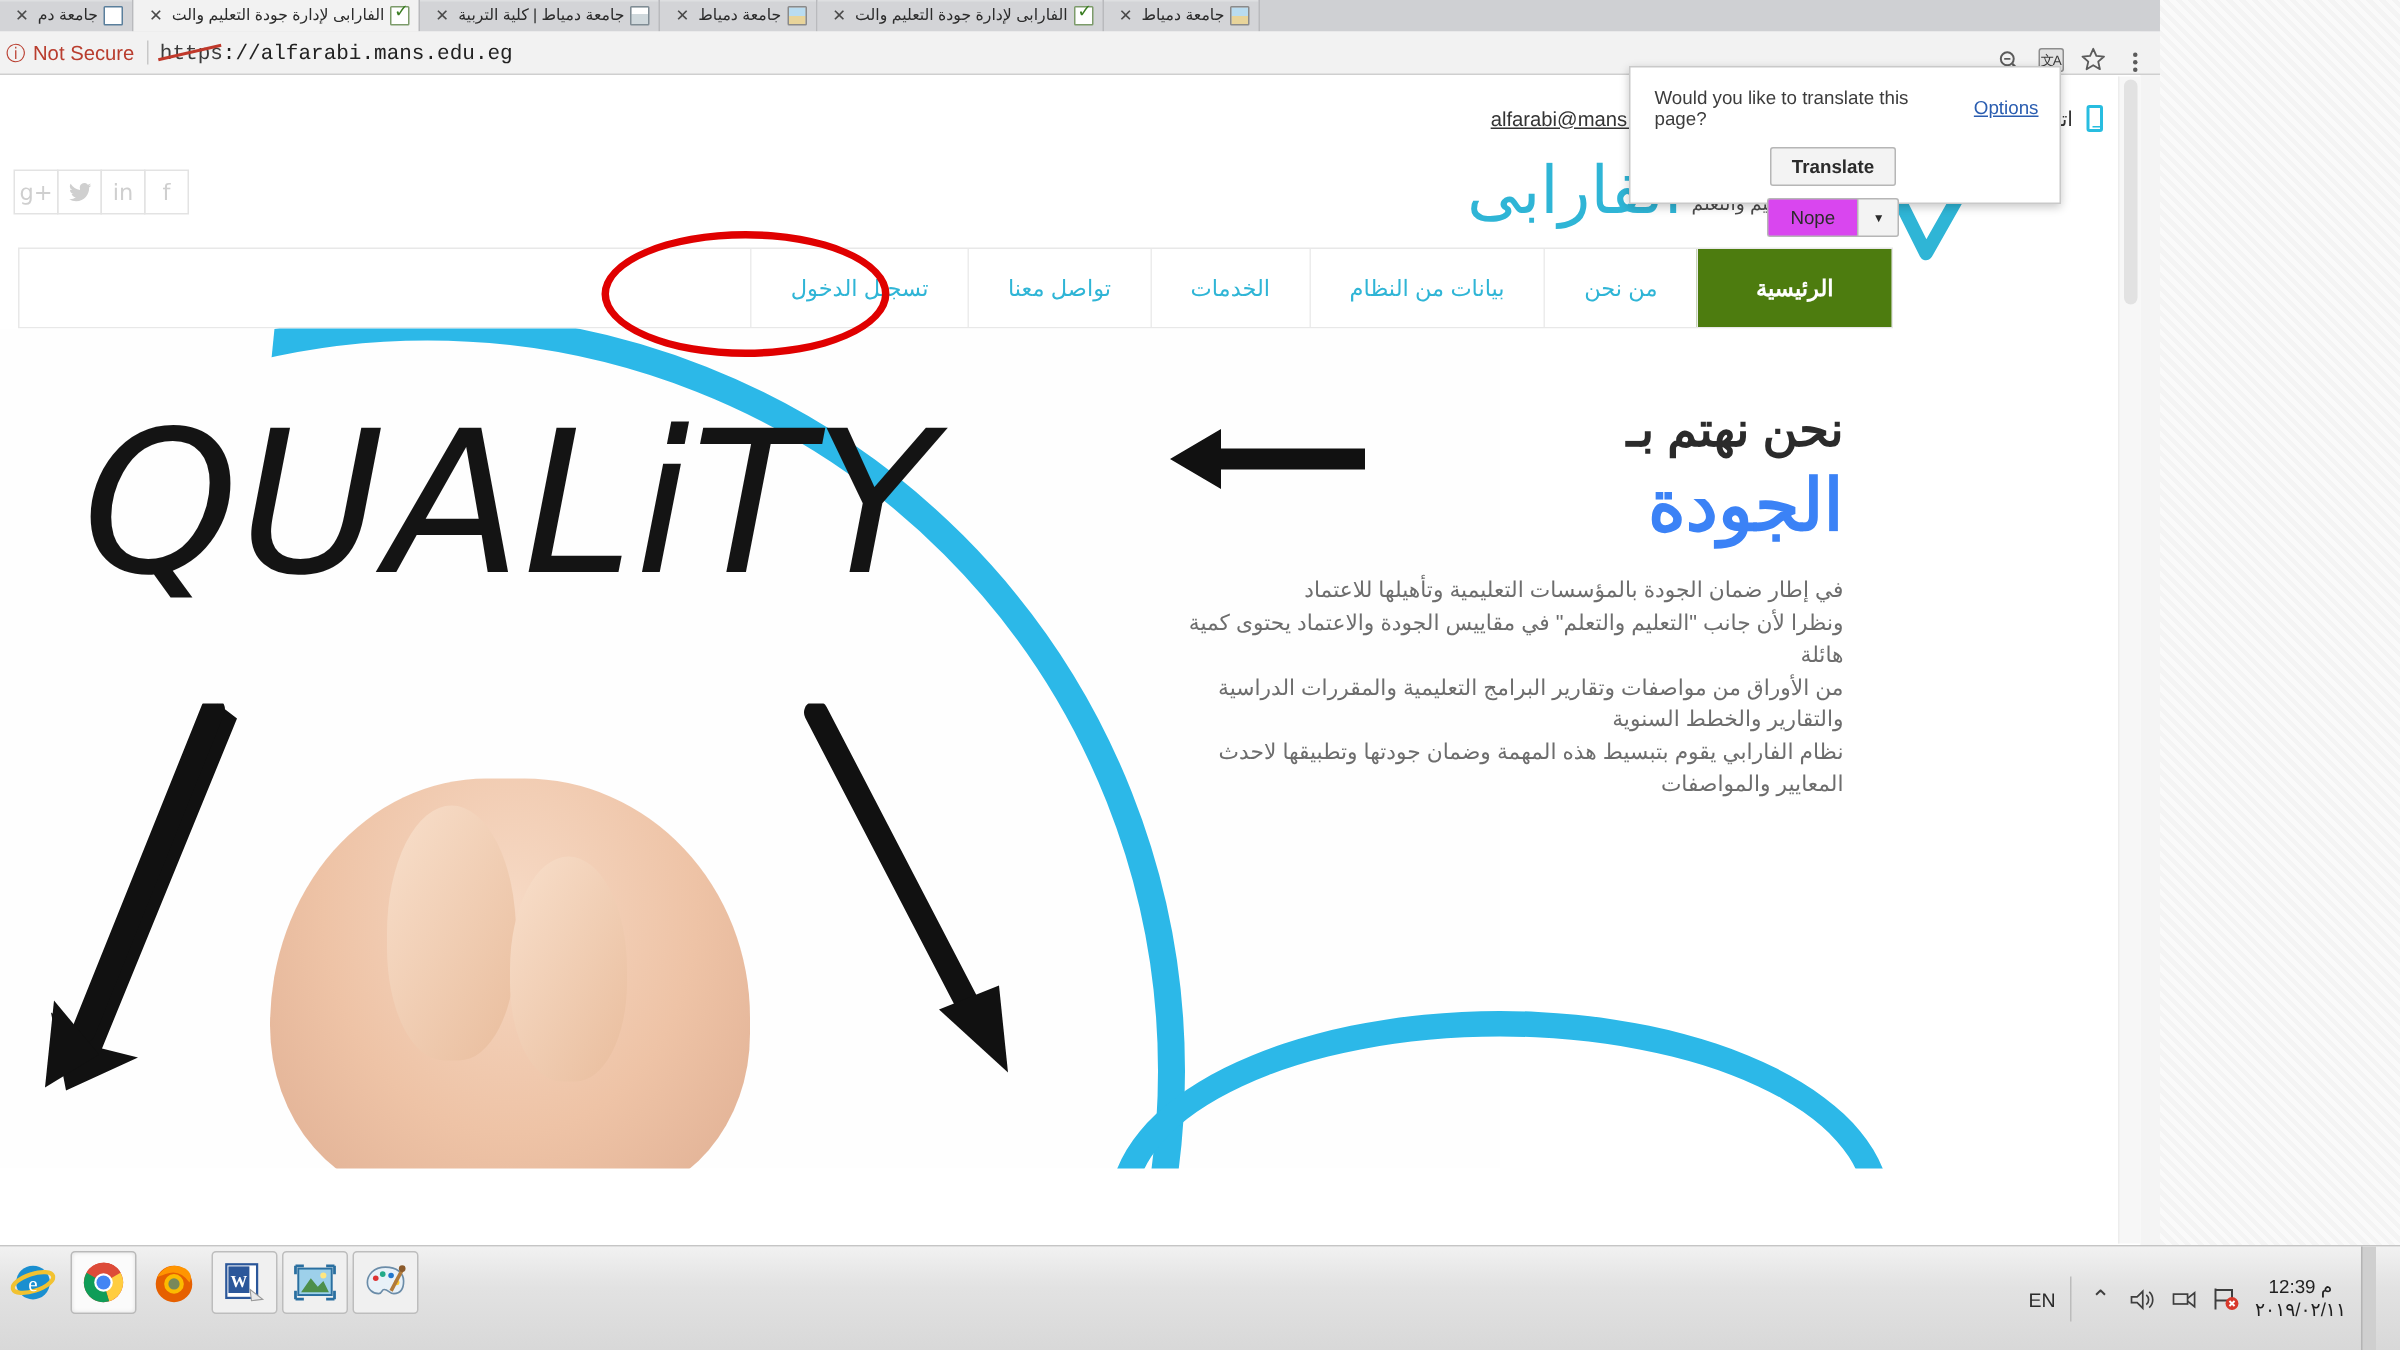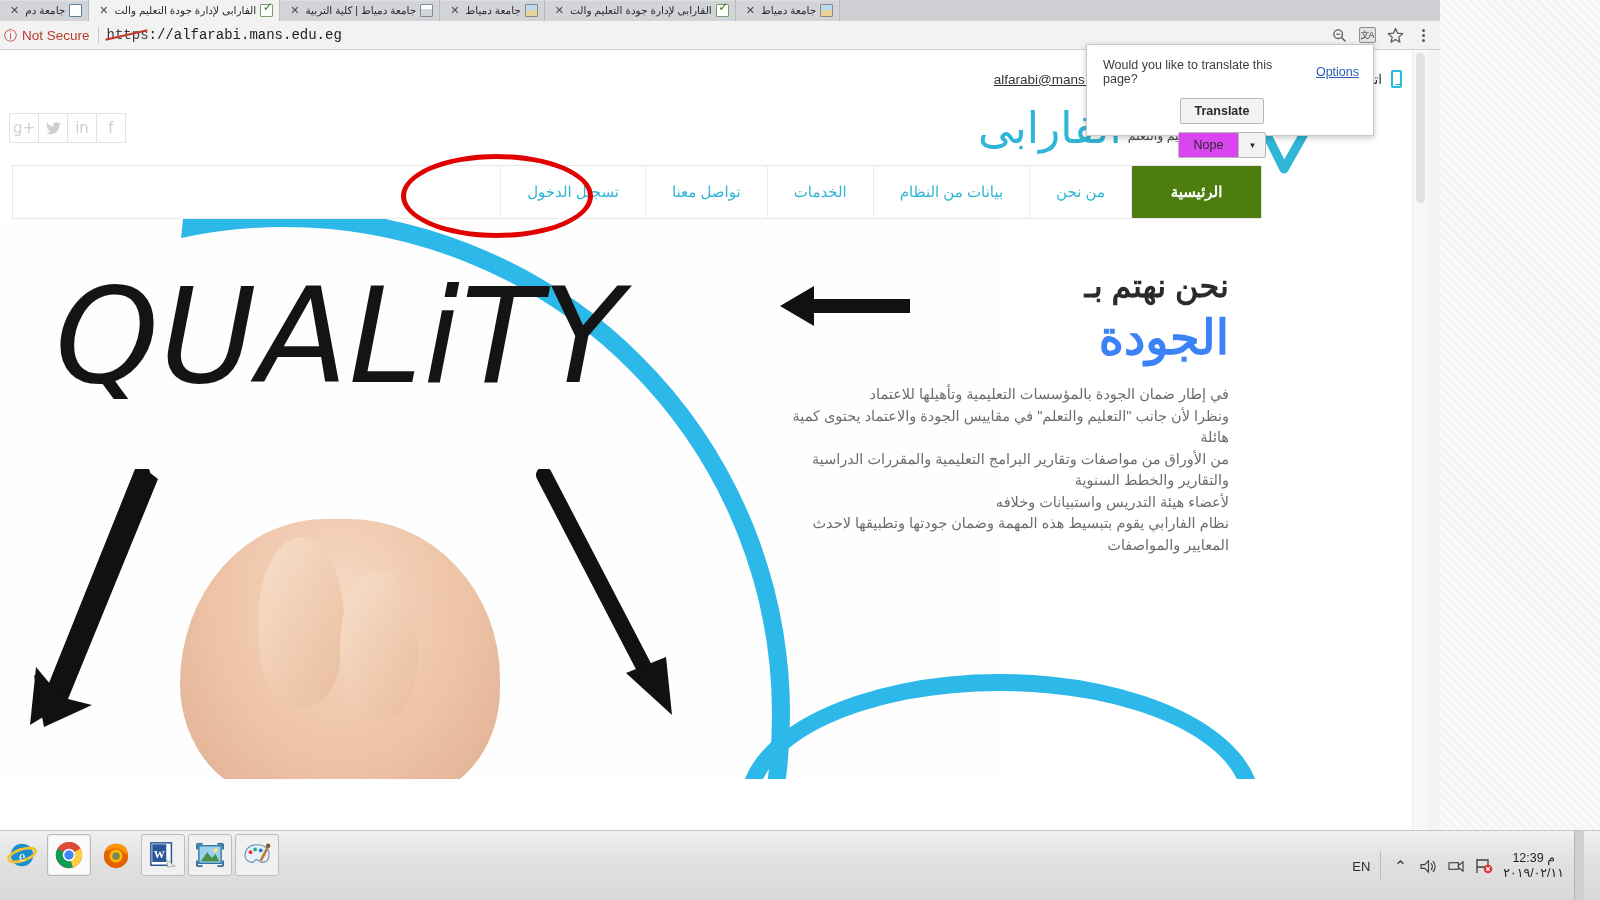--- a/index.html
+++ b/index.html
@@ -76,21 +76,21 @@
   .url-wrap { position:relative; display:inline-block;font-family:Liberation Mono, monospace; }
   .url-scheme { color:#3b3b3b; font-size:14px; }
   .url-rest { color:#222; font-size:14px; }
   .scheme-strike {
     position:absolute; left:-2px; top:8px; width:43px; height:0;
     border-top:2px solid #c0392b;
     transform: rotate(-13deg);
   }
   .toolbar-right { margin-left:auto; display:flex; align-items:center; gap:2px; padding-right:4px; }
   .tb-icon {
-    width:26px; height:26px; display:flex; align-items:center; justify-content:center;
+    width:26px; height:26px; display:flex; align-items:flex-end; justify-content:center;
     color:#5b5b5b;
   }
   .tb-icon.active-translate { position:relative; }
   .tb-icon.active-translate .glyphbox {
     width:17px;height:16px;border:1px solid #8d8d8d;background:#e3e3e3;border-radius:2px;
     font-size:9px;color:#3a3a3a;display:flex;align-items:center;justify-content:center;
     font-family:"Liberation Sans", sans-serif; letter-spacing:-1px;
   }
   .tb-menu-dots { display:flex;flex-direction:column;gap:2px;align-items:center; }
   .tb-menu-dots span{width:3px;height:3px;border-radius:50%;background:#5b5b5b;display:block;}
@@ -446,21 +446,20 @@
         <div class="bottom-arc"></div>
       </div>
 
       <div class="hero-right">
         <div class="hero-kicker">نحن نهتم بـ</div>
         <div class="hero-title">الجودة</div>
         <div class="hero-para">
           <div>في إطار ضمان الجودة بالمؤسسات التعليمية وتأهيلها للاعتماد</div>
           <div>ونظرا لأن جانب "التعليم والتعلم" في مقاييس الجودة والاعتماد يحتوى كمية هائلة</div>
           <div>من الأوراق من مواصفات وتقارير البرامج التعليمية والمقررات الدراسية والتقارير والخطط السنوية</div>
-          <div>لأعضاء هيئة التدريس واستبيانات وخلافه</div>
           <div>نظام الفارابي يقوم بتبسيط هذه المهمة وضمان جودتها وتطبيقها لاحدث المعايير والمواصفات</div>
         </div>
       </div>
     </div>
   </div>
 
   <div class="page-scrollbar">
     <div class="thumb"></div>
   </div>
 

